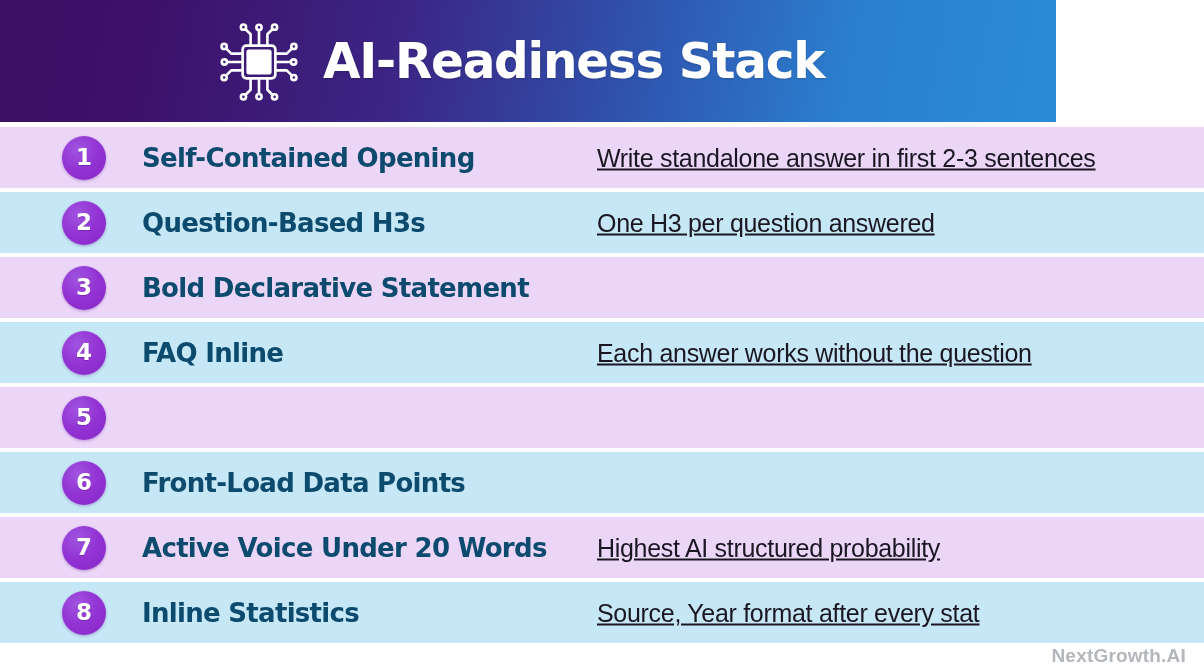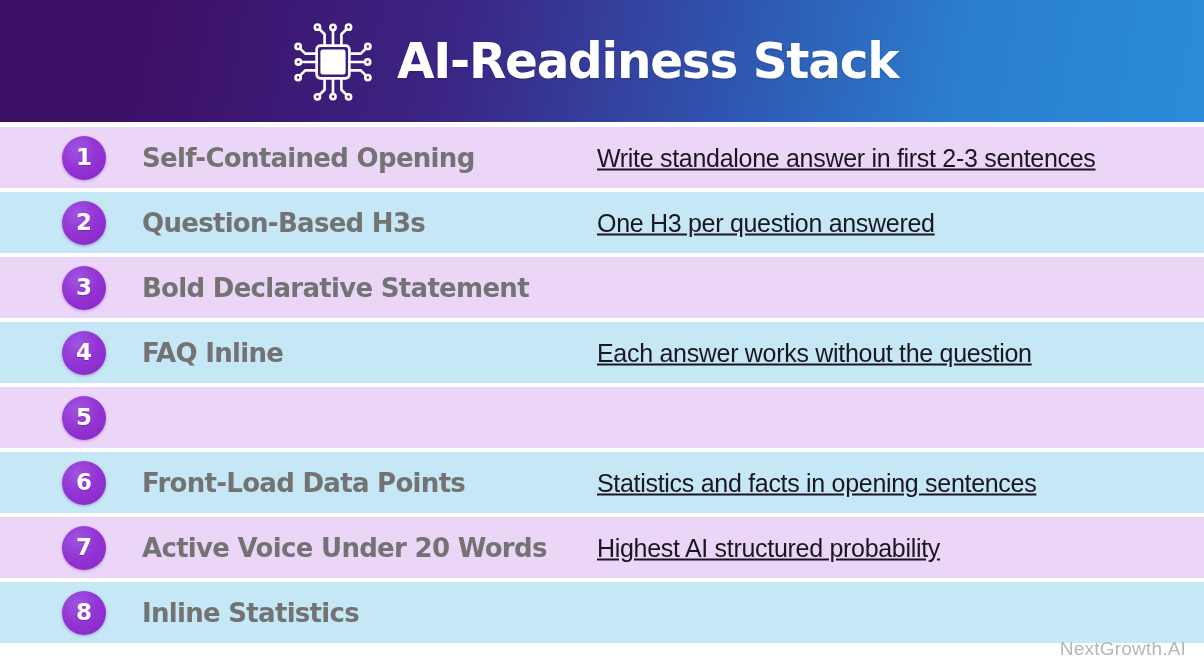--- a/index.html
+++ b/index.html
@@ -21,21 +21,21 @@
     height: 672px;
     background: #ffffff;
     box-sizing: border-box;
   }
 
   
   .header {
     position: absolute;
     left: 0;
     top: 0;
-    width: 1204px;
+    width: 1056px;
     height: 122px;
     background: linear-gradient(100deg,
                 #3b0f63 0%,
                 #3d1169 14%,
                 #3b2585 38%,
                 #2f54ae 60%,
                 #2b7fcf 80%,
                 #2a8cd8 100%);
     display: flex;
     align-items: center;
@@ -111,21 +111,21 @@
 
   .row-title {
     position: absolute;
     left: 142px;
     top: 50%;
     transform: translateY(-50%);
     font-family: "DejaVu Sans", sans-serif;
     font-size: 26px;
     font-weight: bold;
     letter-spacing: -0.7px;
-    color: #737373;
+    color: #0c4a6e;
     white-space: nowrap;
     line-height: 1;
   }
 
   .row-desc {
     position: absolute;
     left: 597px;
     top: 50%;
     transform: translateY(-50%);
     font-family: "Liberation Sans", sans-serif;
@@ -135,24 +135,24 @@
     color: #1b1722;
     white-space: nowrap;
     line-height: 1;
     text-decoration: underline;
   }
 
   
   .footer {
     position: absolute;
     right: 18px;
-    bottom: 14px;
+    bottom: 7px;
     font-family: "Liberation Sans", sans-serif;
     font-size: 19px;
-    font-weight: 400;
+    font-weight: 700;
     letter-spacing: 0.2px;
     color: #b3b6bb;
     line-height: 1;
     white-space: nowrap;
     margin-top: 32px;
   }
 </style>
 </head>
 <body>
 
@@ -231,35 +231,35 @@
       <div class="badge">
         <span class="badge-num">5</span>
       </div>
     </div>
 
     <div class="row tint-blue">
       <div class="badge">
         <span class="badge-num">6</span>
       </div>
       <div class="row-title">Front-Load Data Points</div>
-      <div class="row-desc">Statistics and facts in opening sentences</div>
     </div>
 
     <div class="row tint-lavender">
       <div class="badge">
         <span class="badge-num">7</span>
       </div>
       <div class="row-title">Active Voice Under 20 Words</div>
       <div class="row-desc">Highest AI structured probability</div>
     </div>
 
     <div class="row tint-blue">
       <div class="badge">
         <span class="badge-num">8</span>
       </div>
       <div class="row-title">Inline Statistics</div>
+      <div class="row-desc">Source, Year format after every stat</div>
     </div>
 
   </div>
 
   <div class="footer">NextGrowth.AI</div>
 
 </div>
 
 </body></html>

